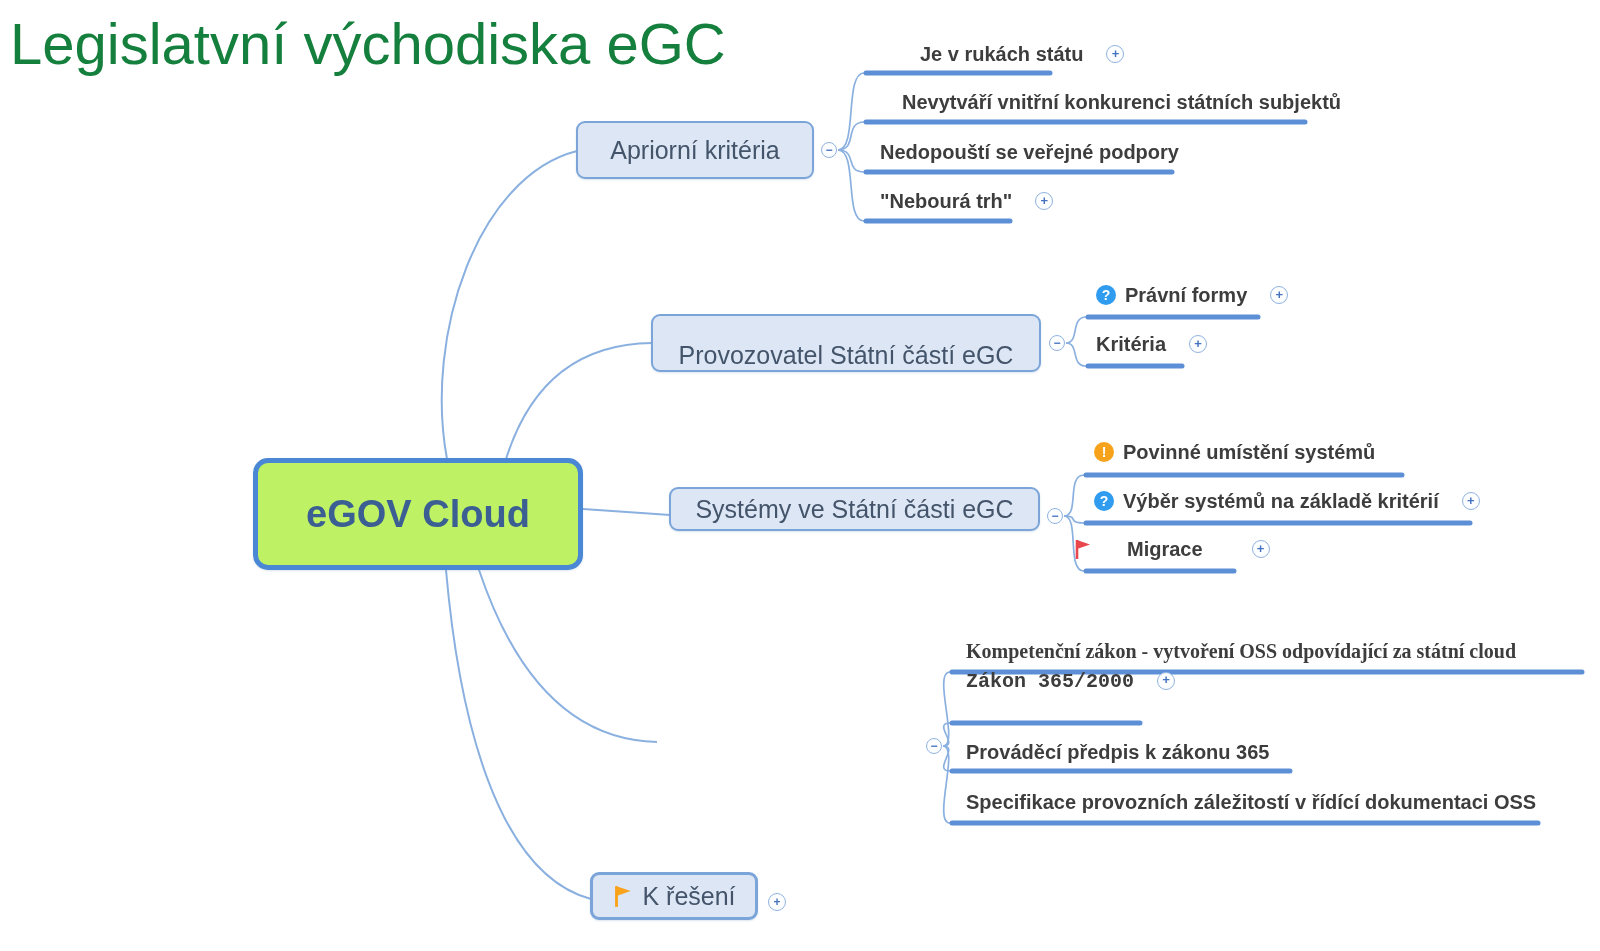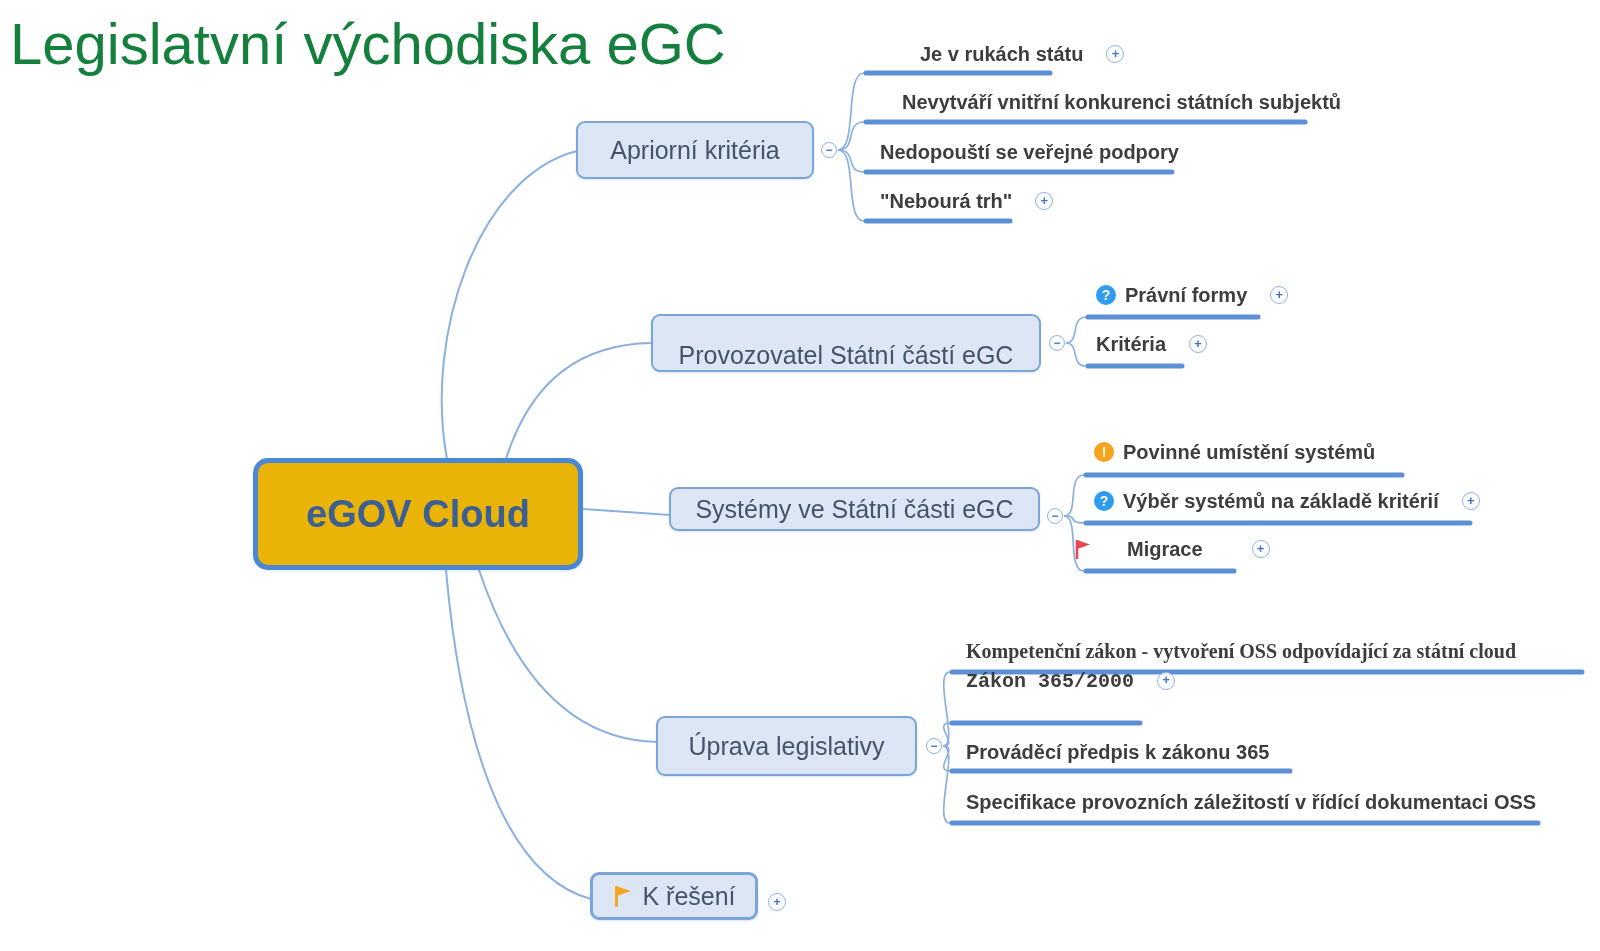--- a/index.html
+++ b/index.html
@@ -12,21 +12,21 @@
     position:absolute;left:10px;top:10px;font-size:58px;letter-spacing:0px;
     color:#15803d;white-space:nowrap;font-weight:400;
   }
   .node{
     position:absolute;display:flex;align-items:center;justify-content:center;gap:9px;
     background:#dce6f4;border:2px solid #7ba5d9;border-radius:9px;
     color:#44546a;font-size:25px;white-space:nowrap;box-sizing:border-box;
     box-shadow:0 1px 2px rgba(120,150,190,0.25);
   }
   .root-node{
-    background:#eab308;border:5px solid #4a87d4;border-radius:15px;
+    background:#bef264;border:5px solid #4a87d4;border-radius:15px;
     color:#3b5e93;font-size:38px;font-weight:700;
   }
   .child-row{
     position:absolute;display:flex;align-items:center;gap:9px;height:30px;
     font-size:20px;font-weight:600;color:#3d3d3d;white-space:nowrap;
   }
   .pm{
     box-sizing:border-box;width:18px;height:18px;border-radius:50%;
     border:1.5px solid #90b3e2;background:#fdfeff;color:#4573c0;
     font-size:13px;font-weight:700;line-height:14px;
@@ -154,23 +154,20 @@
   </div>
   <div class="child-row" style="left:1073px;top:534px;gap:35px;">
     <svg class="flag" width="19" height="22" viewBox="0 0 19 22">
       <path d="M4 21 L4 2" stroke="#e8474d" stroke-width="2.6" fill="none"></path>
       <path d="M4 2 L17 6.5 L4 11 Z" fill="#e8474d"></path>
     </svg>
     <span>Migrace</span>
     <span class="pm expand">+</span>
   </div>
 
-  <div class="node" style="left:656px;top:716px;width:261px;height:60px;">
-    <span>Úprava legislativy</span>
-  </div>
   <span class="pm collapse" style="left:934px;top:746px;">−</span>
 
   <div class="child-row" style="left:966px;top:636px;font-family:Liberation Serif, serif;">
     <span>Kompetenční zákon - vytvoření OSS odpovídající za státní cloud</span>
   </div>
   <div class="child-row" style="left:966px;top:666px;font-family:Liberation Mono, monospace;">
     <span>Zákon 365/2000</span>
     <span class="pm expand">+</span>
   </div>
   <div class="child-row" style="left:966px;top:737px;">

